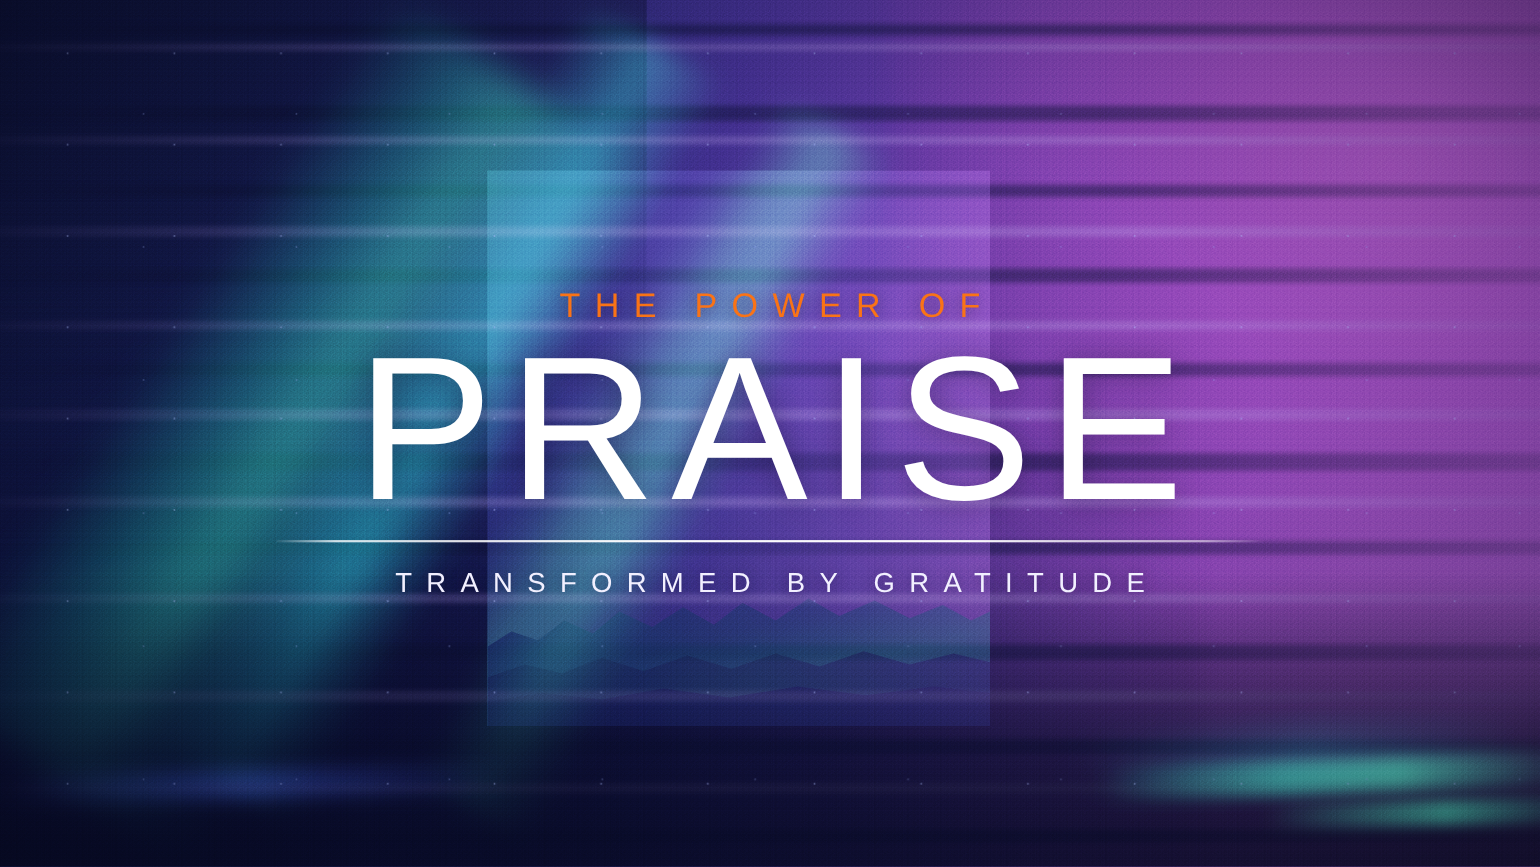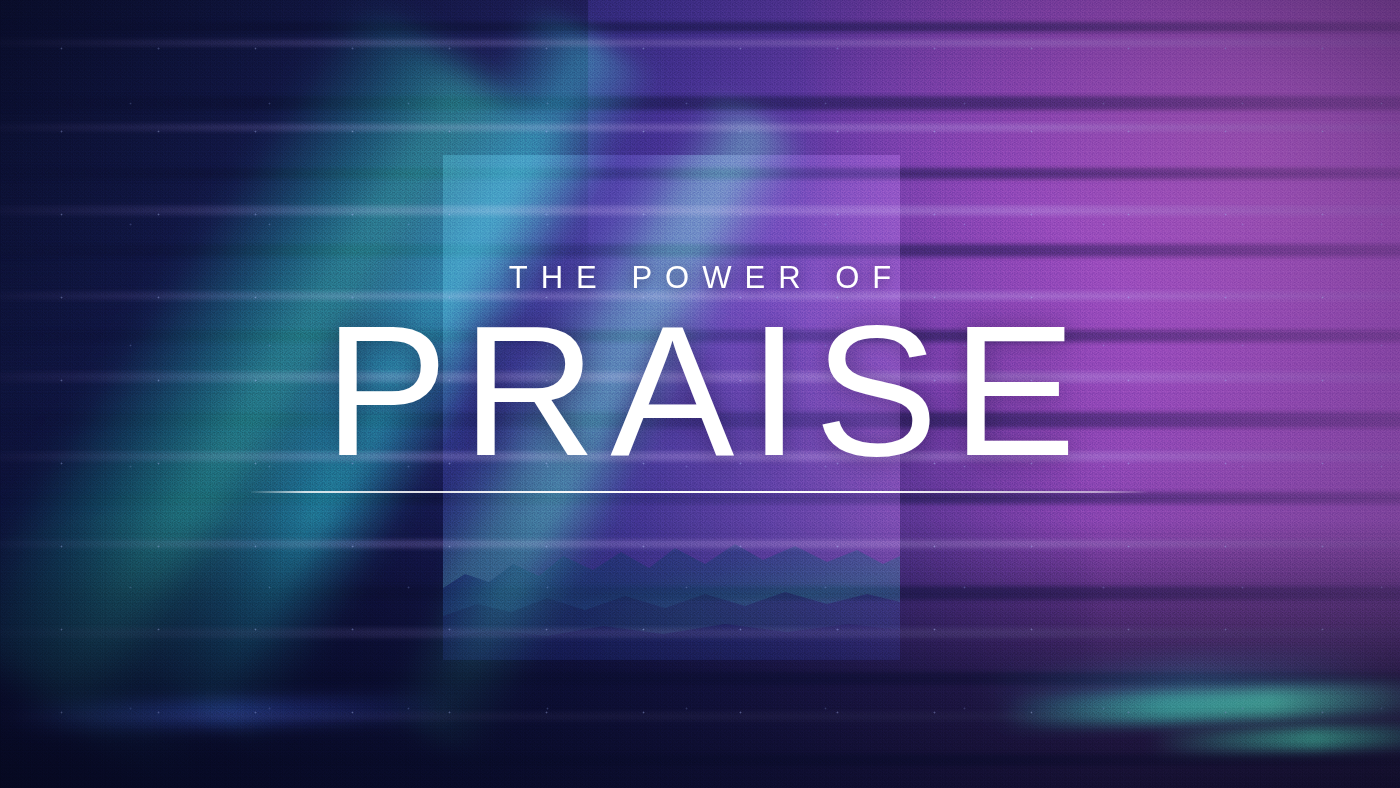--- a/index.html
+++ b/index.html
@@ -251,21 +251,21 @@
     position:absolute;
     left:0; right:0; top:262px;
     text-align:center;
     z-index:40;
   }
   .eyebrow {
     font-family:"Liberation Sans", sans-serif;
     font-weight:300;
     font-size:31px;
     letter-spacing:0.42em;
-    color:#ffffff;
+    color:#f97316;
     text-indent:0.42em;
     line-height:1;
     text-shadow:0 1px 14px rgba(18,12,48,0.55);
     white-space:nowrap;
   }
   .title {
     font-family:Liberation Sans, sans-serif;
     font-weight:400;
     font-size:186px;
     letter-spacing:0.075em;
@@ -382,15 +382,16 @@
   <div class="grain"></div>
   <div class="grain2"></div>
   <div class="vignette"></div>
 
   <div class="lockup">
     <div class="eyebrow">THE POWER OF</div>
     <div class="title">PRAISE</div>
     <div class="rule-wrap">
       <div class="rule"></div>
     </div>
+    <div class="subtitle">TRANSFORMED BY GRATITUDE</div>
   </div>
 
 </div>
 
 </body></html>

